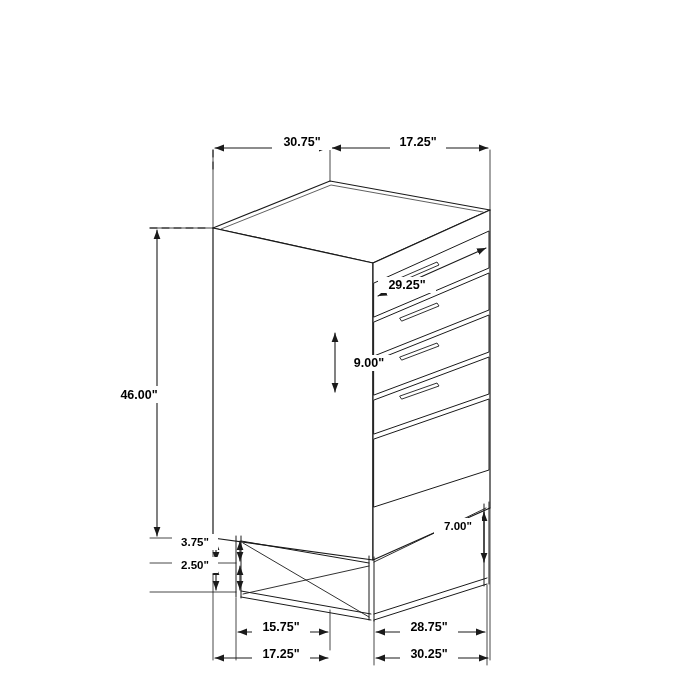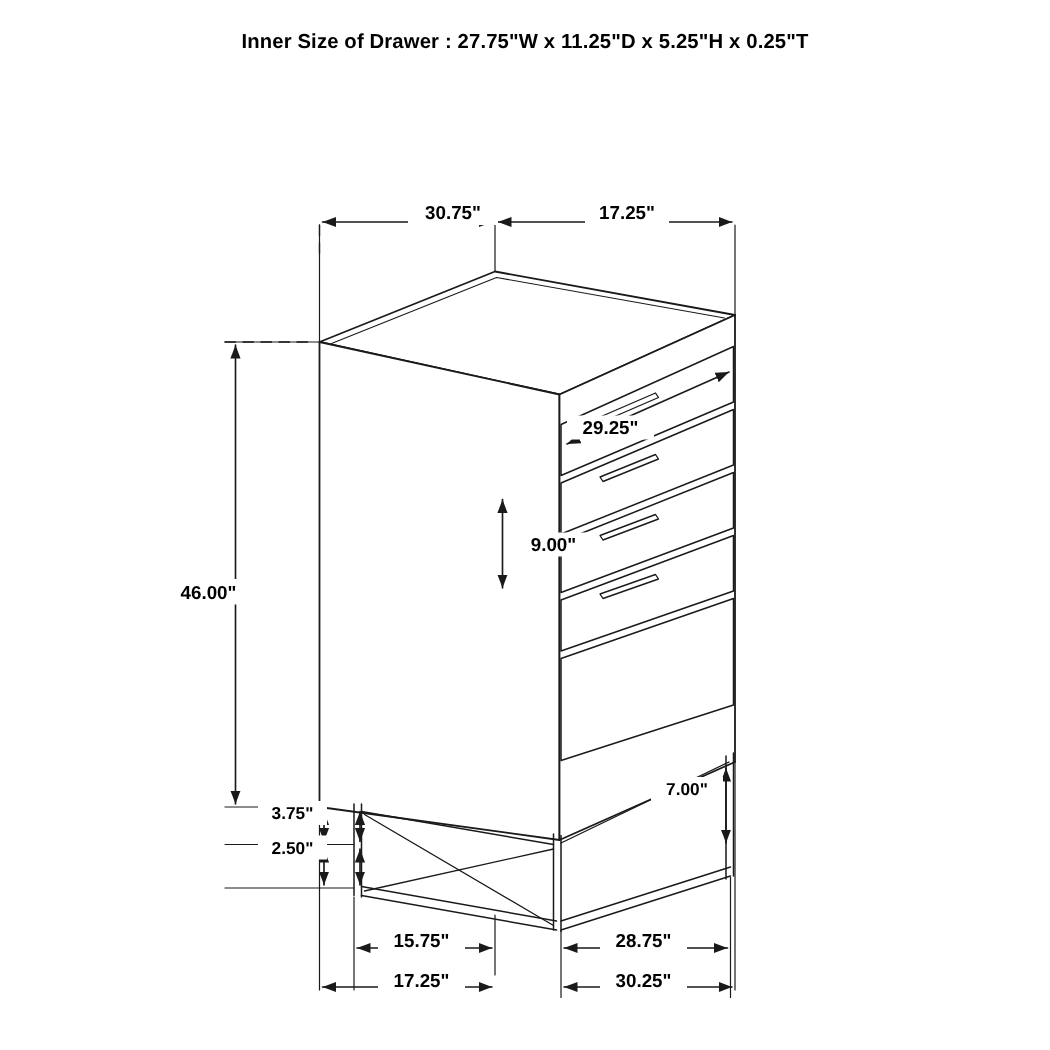--- a/index.html
+++ b/index.html
@@ -46,21 +46,20 @@
   }
   .dimtext.small {
     font-size: 11.5px;
   }
 </style>
 </head>
 <body>
 
 <div id="stage">
 
-  <div id="title">Inner Size of Drawer : 27.75"W x 11.25"D x 5.25"H x 0.25"T</div>
 
   <svg id="drawing" viewBox="0 0 700 700">
     <defs>
       <marker id="arrL" markerWidth="10" markerHeight="8" refX="9" refY="4" orient="auto" markerUnits="userSpaceOnUse">
         <path d="M9,4 L0,0.6 L0,7.4 Z" fill="#1a1a1a"></path>
       </marker>
       <marker id="arrR" markerWidth="10" markerHeight="8" refX="1" refY="4" orient="auto" markerUnits="userSpaceOnUse">
         <path d="M1,4 L10,0.6 L10,7.4 Z" fill="#1a1a1a"></path>
       </marker>
     </defs>

